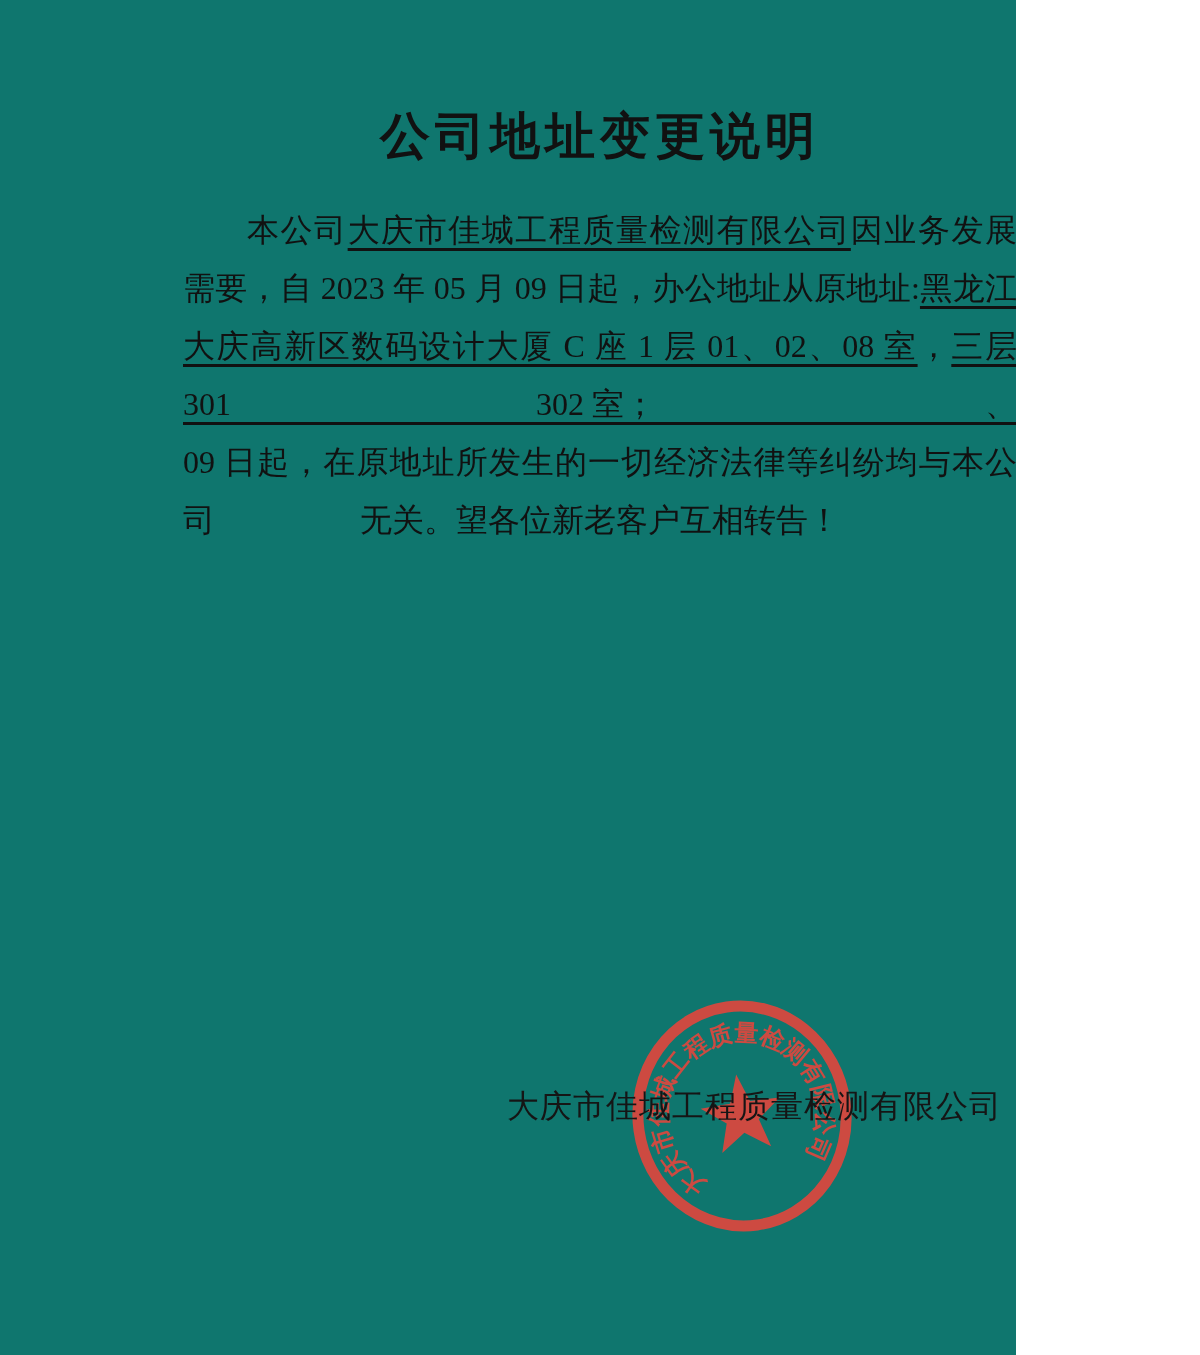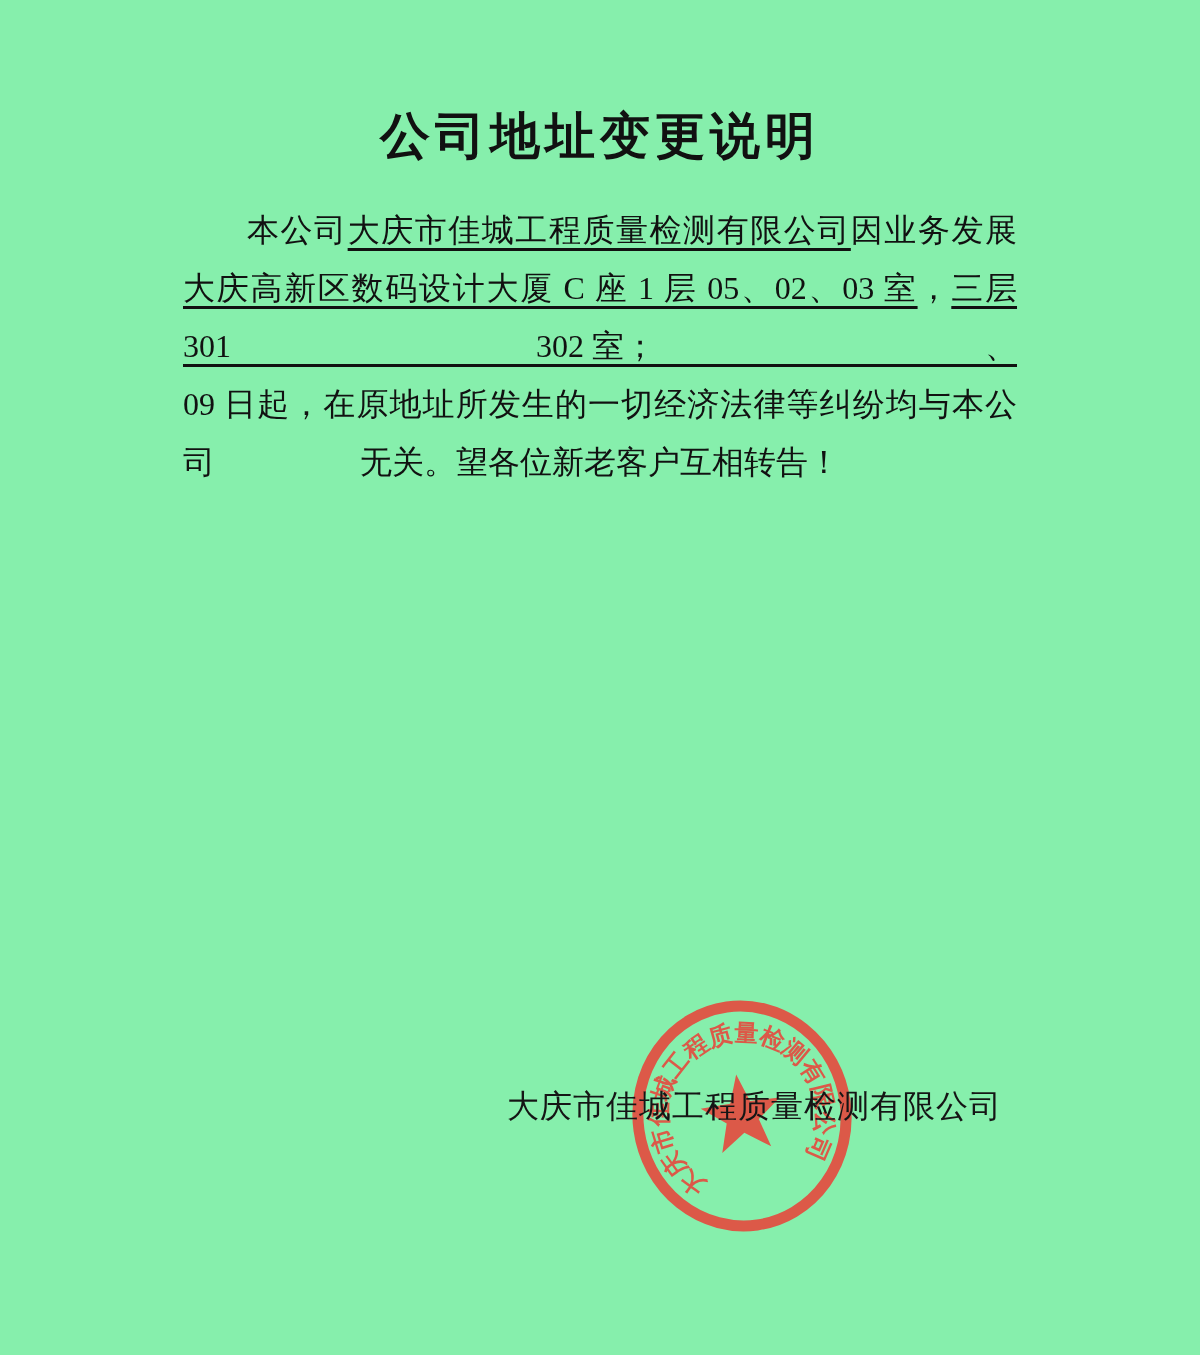--- a/index.html
+++ b/index.html
@@ -1,19 +1,19 @@
 <!DOCTYPE html>
 <html style="--stamp: #e8453b;"><head>
 <meta charset="utf-8">
 <style>
   html,body{margin:0;padding:0;background:#ffffff;}
   #page{
     position:relative;
-    width:1200px;height:1355px;
-    background:#86efac;
+    width:1016px;height:1355px;
+    background:#0f766e;
     font-family:"Liberation Serif","DejaVu Serif",serif;
     color:#111111;
     overflow:hidden;
   }
   #doc-title{
     position:absolute;
     top:104px;left:0;
     width:1200px;
     text-align:center;
     font-size:50px;
@@ -71,21 +71,22 @@
 </style>
 </head>
 <body>
 
 <div id="page">
 
   <div id="doc-title">公司地址变更说明</div>
 
   <div id="doc-body">
       <div class="line j ind"><span>本公司</span><span class="u">大庆市佳城工程质量检测有限公司</span><span>因业务发展</span></div>
-      <div class="line j"><span class="u">大庆高新区数码设计大厦 C 座 1 层 05、02、03 室</span><span>，</span><span class="u">三层 301、</span></div>
+      <div class="line j"><span>需要，自 2023 年 05 月 09 日起，办公地址从原地址:</span><span class="u">黑龙江</span></div>
+      <div class="line j"><span class="u">大庆高新区数码设计大厦 C 座 1 层 01、02、08 室</span><span>，</span><span class="u">三层 301、</span></div>
       <div class="line"><span class="u">302 室；&nbsp;</span></div>
       <div class="line j"><span>09 日起，在原地址所发生的一切经济法律等纠纷均与本公司</span></div>
       <div class="line"><span>无关。望各位新老客户互相转告！</span></div>
     </div>
 
   <div id="stamp">
     <svg viewBox="-130 -130 260 260" width="260" height="260">
       <g transform="rotate(-8)" opacity="0.88">
         <ellipse cx="0" cy="0" rx="104" ry="110" fill="none" stroke-width="11" class="stamp-stroke"></ellipse>
         <path id="arcPath" d="M -43 61.4 A 75 75 0 1 1 53 53" fill="none"></path>

